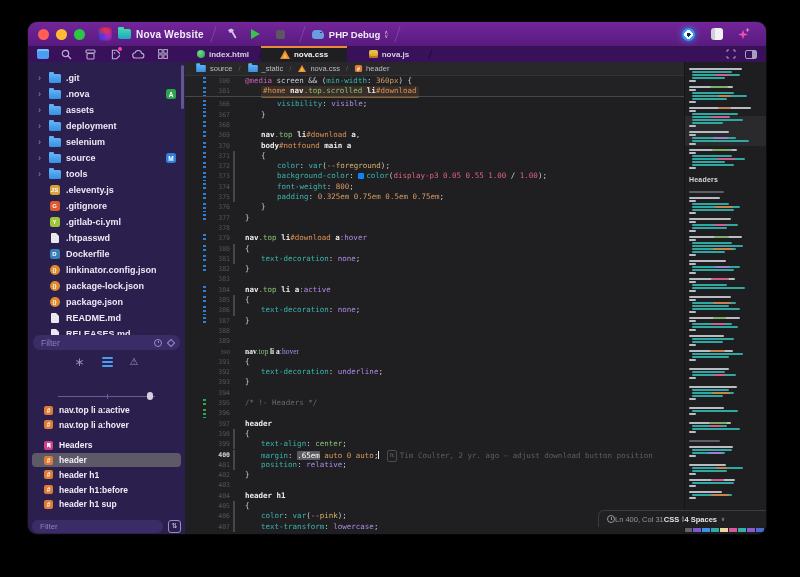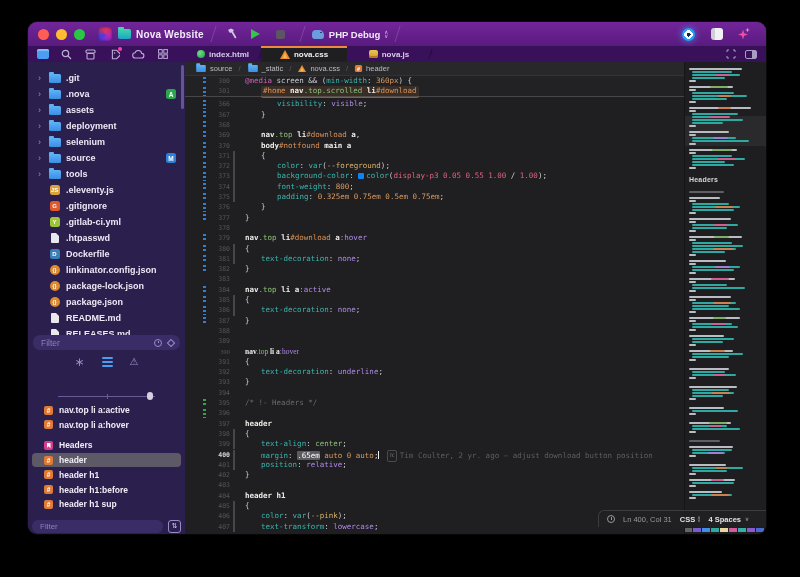--- a/index.html
+++ b/index.html
@@ -143,21 +143,21 @@
   
   #minimap{width:82px;flex-shrink:0;position:relative;background:#1e1e20;border-left:1px solid #151517;overflow:hidden;}
   .mrow{position:absolute;height:1.6px;border-radius:1px;}
   #mviewport{position:absolute;left:0;right:0;top:54px;height:30px;background:rgba(255,255,255,.055);}
   #mlabel{position:absolute;left:4px;top:114px;font-size:7px;font-weight:bold;color:#d6d6da;letter-spacing:.2px;}
   #mstrip{position:absolute;right:2px;bottom:2px;height:4px;display:flex;gap:1px;}
   #mstrip i{display:block;width:8px;height:4px;}
   
   #statusbar{position:absolute;right:0;bottom:7px;height:17px;width:168px;background:rgba(32,32,35,.96);
     border:1px solid #3c3c40;border-right:none;border-bottom:none;border-radius:6px 0 0 0;z-index:8;
-    display:flex;align-items:center;gap:8px;padding:0 8px;font-size:7.5px;color:#97979d;}
+    display:flex;align-items:center;padding:0 8px;font-size:7.5px;color:#97979d;}
   .sclock{width:8px;height:8px;border:1px solid #97979d;border-radius:50%;position:relative;flex-shrink:0;}
   .sclock:after{content:"";position:absolute;left:2.5px;top:1px;width:1px;height:2.5px;background:#97979d;}
   .slang{color:#e3e3e8;font-weight:bold;display:flex;align-items:center;gap:2px;}
   .mini-stepper{display:flex;flex-direction:column;line-height:3.5px;font-size:4.5px;color:#8a8a90;}
   .schev{font-size:5.5px;color:#8a8a90;margin-left:2px;}
 </style>
 </head>
 <body>
 
 <div id="window">

